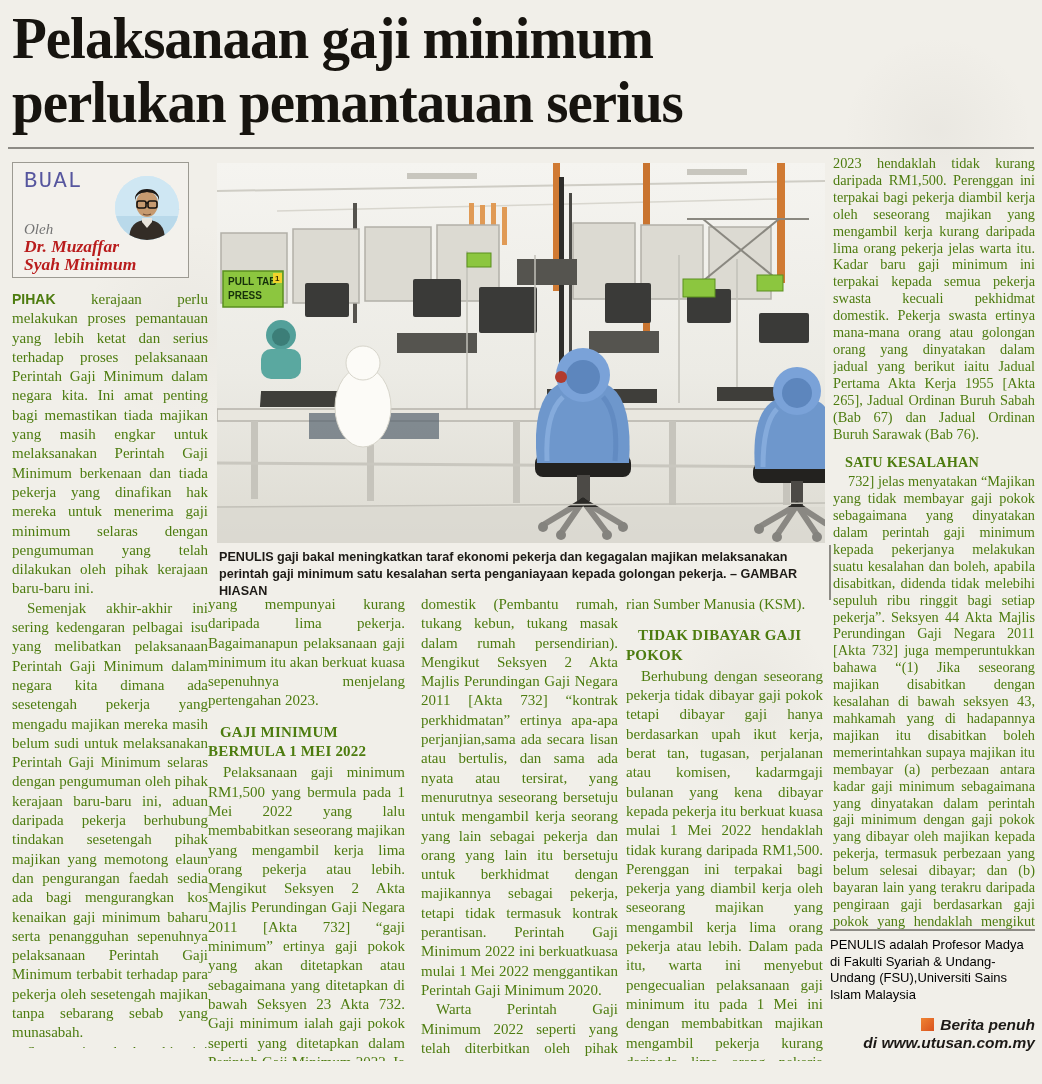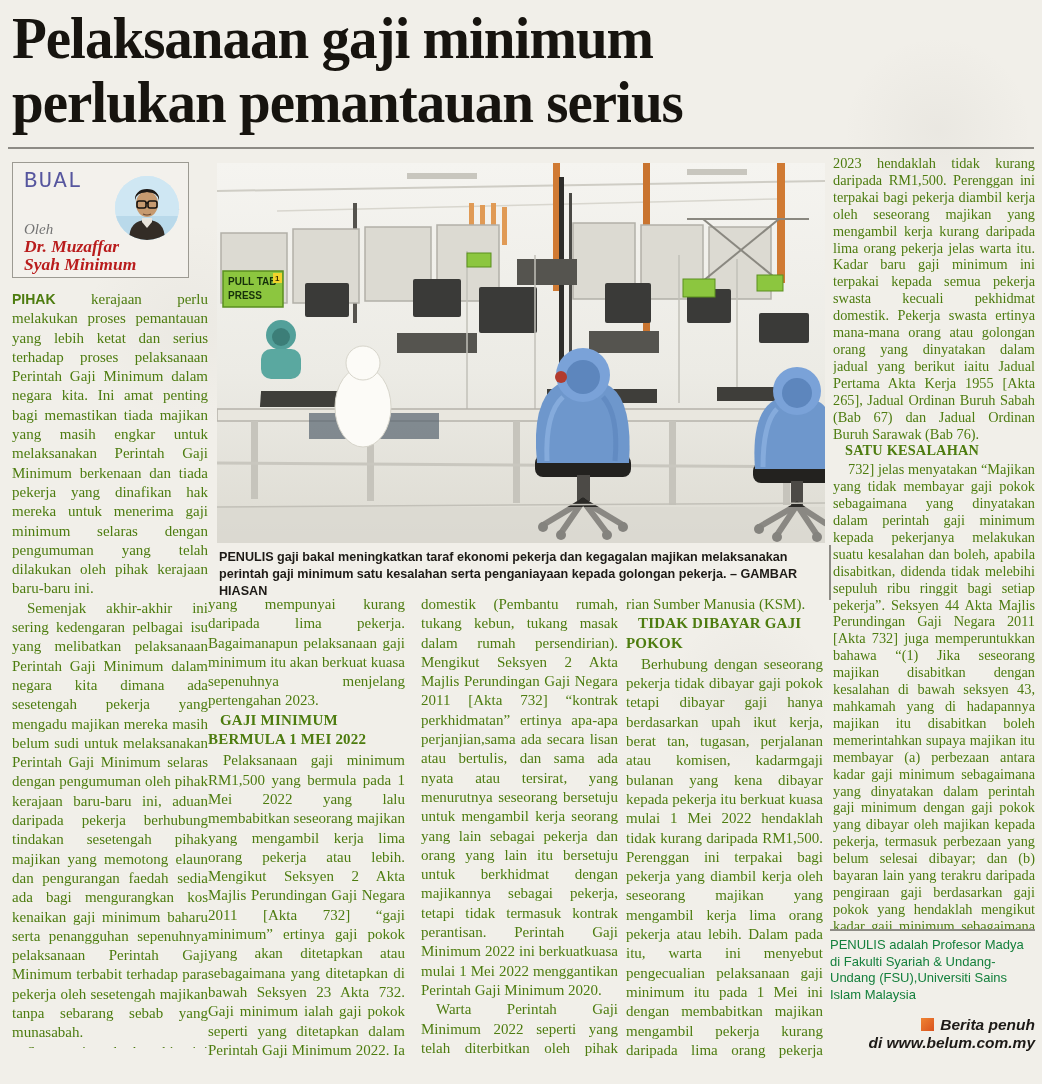--- a/index.html
+++ b/index.html
@@ -73,36 +73,36 @@
   
   .col {
     position:absolute; overflow:hidden;
     font-size:15px; line-height:19.3px; text-align:justify; color:#4d7c0f;
   }
   .col p { text-indent:15px; }
   .col p.noindent { text-indent:0; }
   .col .lead { font-weight:700; font-family:"Liberation Sans", sans-serif; font-size:14px; }
   .col .subhead {
     font-weight:700; text-indent:12px; text-align:left;
-    margin-bottom:2px; letter-spacing:.2px;
+    margin-top:12px; margin-bottom:2px; letter-spacing:.2px;
   }
   #col1 { left:12px;  top:290px; width:196px; height:758px; }
   #col2 { left:208px; top:595px; width:197px; height:466px; }
   #col3 { left:421px; top:595px; width:197px; height:466px; }
   #col4 { left:626px; top:595px; width:197px; height:466px; }
   #col5 { left:833px; top:155px; width:202px; height:776px;
           font-size:14.3px; line-height:16.9px; }
   
   .credit-rule {
     position:absolute; left:830px; top:929px; width:205px; height:1.5px; background:#8d8b85;
   }
   .credits {
     position:absolute; left:830px; top:937px; width:205px;
     font-family:"Liberation Sans", sans-serif;
-    font-size:13px; line-height:16.5px; color:#15803d;
+    font-size:13px; line-height:16.5px; color:#000000;
   }
   .promo {
     position:absolute; left:830px; top:998px; width:205px;
     text-align:right;
     font-family:"Liberation Sans", sans-serif;
     font-style:italic; font-weight:800; font-size:15.5px; line-height:18px; color:#1c1916;margin-top:18px;
   }
   .promo-square {
     display:inline-block; width:13px; height:13px; margin-right:6px;
     background:linear-gradient(135deg,#ef8332,#d9531f);
@@ -321,14 +321,14 @@
     <div class="subhead">SATU KESALAHAN</div>
     <p>732] jelas menyatakan “Majikan yang tidak membayar gaji pokok sebagaimana yang dinyatakan dalam perintah gaji minimum kepada pekerjanya melakukan suatu kesalahan dan boleh, apabila disabitkan, didenda tidak melebihi sepuluh ribu ringgit bagi setiap pekerja”. Seksyen 44 Akta Majlis Perundingan Gaji Negara 2011 [Akta 732] juga memperuntukkan bahawa “(1) Jika seseorang majikan disabitkan dengan kesalahan di bawah seksyen 43, mahkamah yang di hadapannya majikan itu disabitkan boleh memerintahkan supaya majikan itu membayar (a) perbezaan antara kadar gaji minimum sebagaimana yang dinyatakan dalam perintah gaji minimum dengan gaji pokok yang dibayar oleh majikan kepada pekerja, termasuk perbezaan yang belum selesai dibayar; dan (b) bayaran lain yang terakru daripada pengiraan gaji berdasarkan gaji pokok yang hendaklah mengikut kadar gaji minimum sebagaimana yang dinyatakan dalam perintah gaji minimum.</p>
   </div>
 
 <div class="credit-rule"></div>
 <div class="credits">PENULIS adalah Profesor Madya di Fakulti Syariah &amp; Undang-Undang (FSU),Universiti Sains Islam Malaysia</div>
 <div class="promo">
   <div>
     <span class="promo-square"></span><span>Berita penuh</span>
   </div>
-  <div>di www.belum.com.my</div>
+  <div>di www.utusan.com.my</div>
 </div>
 
 </body></html>

